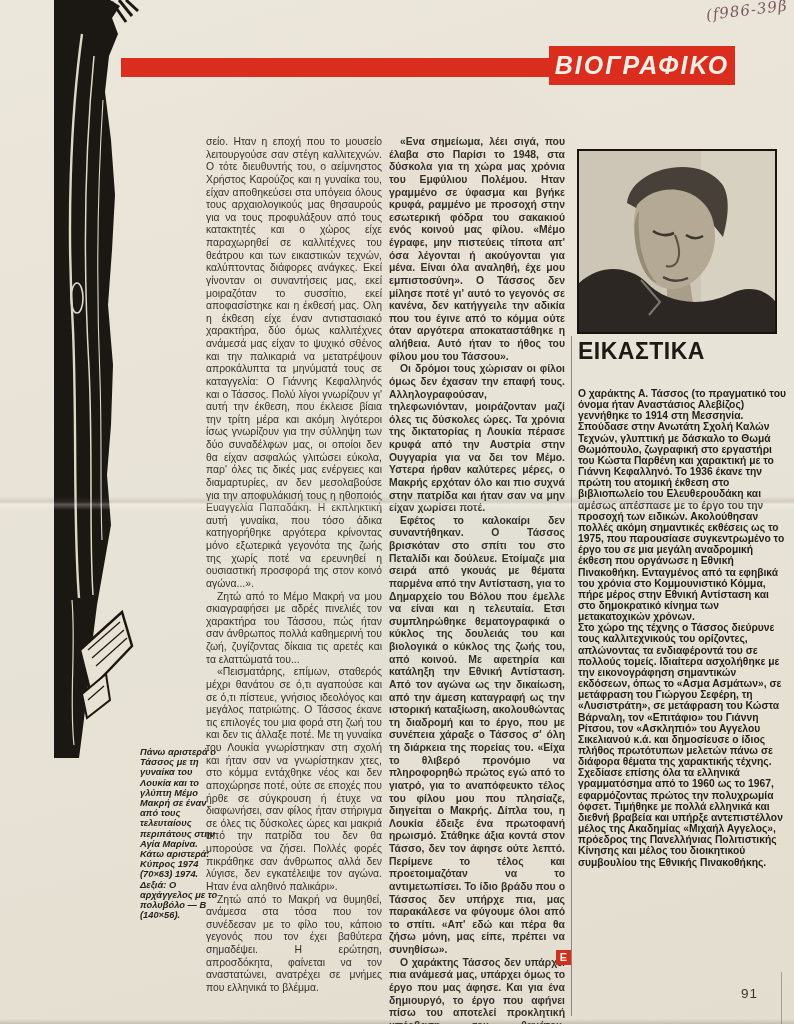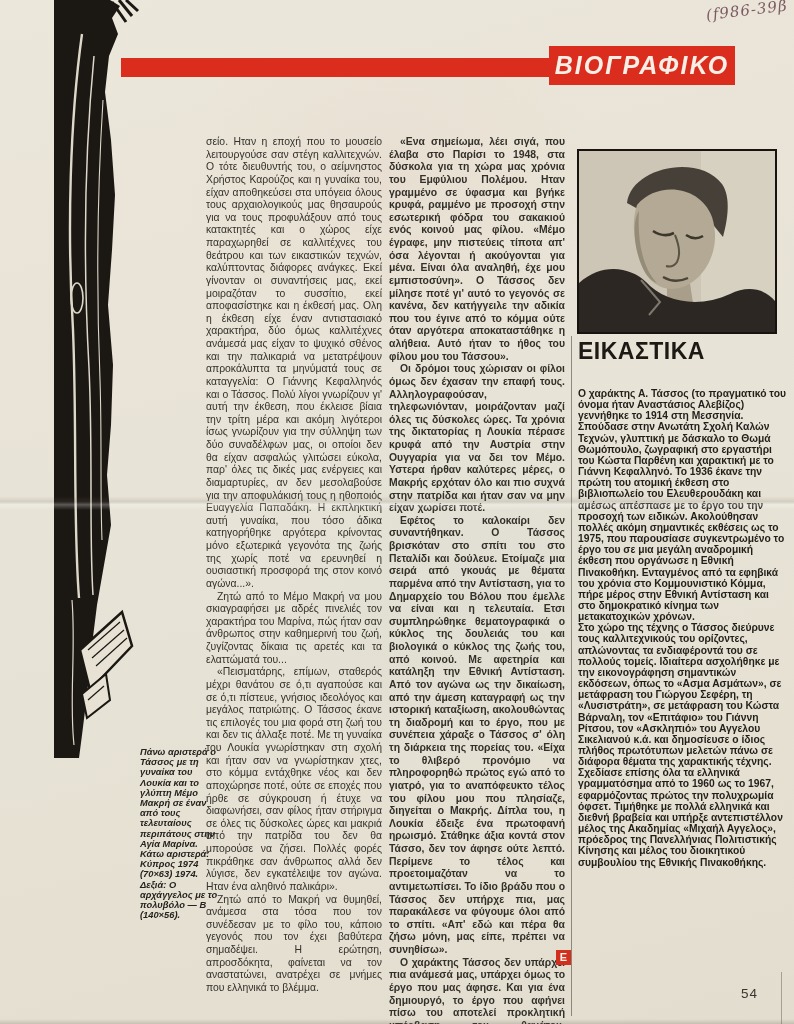--- a/index.html
+++ b/index.html
@@ -99,21 +99,21 @@
       <line x1="42" y1="666" x2="73" y2="638" stroke="#1b1713" stroke-width="1.2"></line>
       <path d="M28,694 L52,674 L56,700 L33,718 Z" fill="#e7e2d4" stroke="#1b1713" stroke-width="2"></path>
       <line x1="34" y1="700" x2="50" y2="686" stroke="#1b1713" stroke-width="1.2"></line>
     </g>
   </svg>
 
   <div class="caption">Πάνω αριστερά ο Τάσσος με τη γυναίκα του Λουκία και το γλύπτη Μέμο Μακρή σε έναν από τους τελευταίους περιπάτους στην Αγία Μαρίνα. Κάτω αριστερά: Κύπρος 1974 (70×63) 1974. Δεξιά: Ο αρχάγγελος με το πολυβόλο — Β (140×56).</div>
 
   <div class="col cont" id="col1">
       <p>σείο. Ηταν η εποχή που το μουσείο λειτουργούσε σαν στέγη καλλιτεχνών. Ο τότε διευθυντής του, ο αείμνηστος Χρήστος Καρούζος και η γυναίκα του, είχαν αποθηκεύσει στα υπόγεια όλους τους αρχαιολογικούς μας θησαυρούς για να τους προφυλάξουν από τους κατακτητές και ο χώρος είχε παραχωρηθεί σε καλλιτέχνες του θεάτρου και των εικαστικών τεχνών, καλύπτοντας διάφορες ανάγκες. Εκεί γίνονταν οι συναντήσεις μας, εκεί μοιραζόταν το συσσίτιο, εκεί αποφασίστηκε και η έκθεσή μας. Ολη η έκθεση είχε έναν αντιστασιακό χαρακτήρα, δύο όμως καλλιτέχνες ανάμεσά μας είχαν το ψυχικό σθένος και την παλικαριά να μετατρέψουν απροκάλυπτα τα μηνύματά τους σε καταγγελία: Ο Γιάννης Κεφαλληνός και ο Τάσσος. Πολύ λίγοι γνωρίζουν γι' αυτή την έκθεση, που έκλεισε βίαια την τρίτη μέρα και ακόμη λιγότεροι ίσως γνωρίζουν για την σύλληψη των δύο συναδέλφων μας, οι οποίοι δεν θα είχαν ασφαλώς γλιτώσει εύκολα, παρ' όλες τις δικές μας ενέργειες και διαμαρτυρίες, αν δεν μεσολαβούσε για την αποφυλάκισή τους η ηθοποιός Ευαγγελία Παπαδάκη. Η εκπληκτική αυτή γυναίκα, που τόσο άδικα κατηγορήθηκε αργότερα κρίνοντας μόνο εξωτερικά γεγονότα της ζωής της χωρίς ποτέ να ερευνηθεί η ουσιαστική προσφορά της στον κοινό αγώνα...».</p>
-      <p>Ζητώ από το Μέμο Μακρή να μου σκιαγραφήσει με αδρές πινελιές τον χαρακτήρα του Μαρίνα, πώς ήταν σαν άνθρωπος στην καθημερινή του ζωή, ζυγίζοντας δίκαια τις αρετές και τα ελαττώματά του...</p>
+      <p>Ζητώ από το Μέμο Μακρή να μου σκιαγραφήσει με αδρές πινελιές τον χαρακτήρα του Τάσσου, πώς ήταν σαν άνθρωπος πολλά καθημερινή του ζωή, ζυγίζοντας δίκαια τις αρετές και τα ελαττώματά του...</p>
       <p>«Πεισματάρης, επίμων, σταθερός μέχρι θανάτου σε ό,τι αγαπούσε και σε ό,τι πίστευε, γνήσιος ιδεολόγος και μεγάλος πατριώτης. Ο Τάσσος έκανε τις επιλογές του μια φορά στη ζωή του και δεν τις άλλαξε ποτέ. Με τη γυναίκα του Λουκία γνωρίστηκαν στη σχολή και ήταν σαν να γνωρίστηκαν χτες, στο κόμμα εντάχθηκε νέος και δεν αποχώρησε ποτέ, ούτε σε εποχές που ήρθε σε σύγκρουση ή έτυχε να διαφωνήσει, σαν φίλος ήταν στήριγμα σε όλες τις δύσκολες ώρες και μακριά από την πατρίδα του δεν θα μπορούσε να ζήσει. Πολλές φορές πικράθηκε σαν άνθρωπος αλλά δεν λύγισε, δεν εγκατέλειψε τον αγώνα. Ηταν ένα αληθινό παλικάρι».</p>
       <p>Ζητώ από το Μακρή να θυμηθεί, ανάμεσα στα τόσα που τον συνέδεσαν με το φίλο του, κάποιο γεγονός που τον έχει βαθύτερα σημαδέψει. Η ερώτηση, απροσδόκητα, φαίνεται να τον αναστατώνει, ανατρέχει σε μνήμες που ελληνικά το βλέμμα.</p>
     </div>
   <div class="col" id="col2">
       <p>«Ενα σημείωμα, λέει σιγά, που έλαβα στο Παρίσι το 1948, στα δύσκολα για τη χώρα μας χρόνια του Εμφύλιου Πολέμου. Ηταν γραμμένο σε ύφασμα και βγήκε κρυφά, ραμμένο με προσοχή στην εσωτερική φόδρα του σακακιού ενός κοινού μας φίλου. «Μέμο έγραφε, μην πιστεύεις τίποτα απ' όσα λέγονται ή ακούγονται για μένα. Είναι όλα αναληθή, έχε μου εμπιστοσύνη». Ο Τάσσος δεν μίλησε ποτέ γι' αυτό το γεγονός σε κανένα, δεν κατήγγειλε την αδικία που του έγινε από το κόμμα ούτε όταν αργότερα αποκαταστάθηκε η αλήθεια. Αυτό ήταν το ήθος του φίλου μου του Τάσσου».</p>
       <p>Οι δρόμοι τους χώρισαν οι φίλοι όμως δεν έχασαν την επαφή τους. Αλληλογραφούσαν, τηλεφωνιόνταν, μοιράζονταν μαζί όλες τις δύσκολες ώρες. Τα χρόνια της δικτατορίας η Λουκία πέρασε κρυφά από την Αυστρία στην Ουγγαρία για να δει τον Μέμο. Υστερα ήρθαν καλύτερες μέρες, ο Μακρής ερχόταν όλο και πιο συχνά στην πατρίδα και ήταν σαν να μην είχαν χωρίσει ποτέ.</p>
       <p>Εφέτος το καλοκαίρι δεν συναντήθηκαν. Ο Τάσσος βρισκόταν στο σπίτι του στο Πεταλίδι και δούλευε. Ετοίμαζε μια σειρά από γκουάς με θέματα παρμένα από την Αντίσταση, για το Δημαρχείο του Βόλου που έμελλε να είναι και η τελευταία. Ετσι συμπληρώθηκε θεματογραφικά ο κύκλος της δουλειάς του και βιολογικά ο κύκλος της ζωής του, από κοινού. Με αφετηρία και κατάληξη την Εθνική Αντίσταση. Από τον αγώνα ως την δικαίωση, από την άμεση καταγραφή ως την ιστορική καταξίωση, ακολουθώντας τη διαδρομή και το έργο, που με συνέπεια χάραξε ο Τάσσος σ' όλη τη διάρκεια της πορείας του. «Είχα το θλιβερό προνόμιο να πληροφορηθώ πρώτος εγώ από το γιατρό, για το αναπόφευκτο τέλος του φίλου μου που πλησίαζε, διηγείται ο Μακρής. Δίπλα του, η Λουκία έδειξε ένα πρωτοφανή ηρωισμό. Στάθηκε άξια κοντά στον Τάσσο, δεν τον άφησε ούτε λεπτό. Περίμενε το τέλος και προετοιμαζόταν να το αντιμετωπίσει. Το ίδιο βράδυ που ο Τάσσος δεν υπήρχε πια, μας παρακάλεσε να φύγουμε όλοι από το σπίτι. «Απ' εδώ και πέρα θα ζήσω μόνη, μας είπε, πρέπει να συνηθίσω».</p>
       <p>Ο χαράκτης Τάσσος δεν υπάρχει πια ανάμεσά μας, υπάρχει όμως το έργο που μας άφησε. Και για ένα δημιουργό, το έργο που αφήνει πίσω του αποτελεί προκλητική υπέρβαση του θανάτου, διατηρώντας τη μνήμη ζωντανή.</p>
     </div>
 
@@ -140,15 +140,15 @@
 
   <div class="bio-title">ΕΙΚΑΣΤΙΚΑ</div>
   <div class="bio-text">
       <p>Ο χαράκτης Α. Τάσσος (το πραγματικό του όνομα ήταν Αναστάσιος Αλεβίζος) γεννήθηκε το 1914 στη Μεσσηνία. Σπούδασε στην Ανωτάτη Σχολή Καλών Τεχνών, γλυπτική με δάσκαλο το Θωμά Θωμόπουλο, ζωγραφική στο εργαστήρι του Κώστα Παρθένη και χαρακτική με το Γιάννη Κεφαλληνό. Το 1936 έκανε την πρώτη του ατομική έκθεση στο βιβλιοπωλείο του Ελευθερουδάκη και αμέσως απέσπασε με το έργο του την προσοχή των ειδικών. Ακολούθησαν πολλές ακόμη σημαντικές εκθέσεις ως το 1975, που παρουσίασε συγκεντρωμένο το έργο του σε μια μεγάλη αναδρομική έκθεση που οργάνωσε η Εθνική Πινακοθήκη. Ενταγμένος από τα εφηβικά του χρόνια στο Κομμουνιστικό Κόμμα, πήρε μέρος στην Εθνική Αντίσταση και στο δημοκρατικό κίνημα των μετακατοχικών χρόνων.</p>
       <p>Στο χώρο της τέχνης ο Τάσσος διεύρυνε τους καλλιτεχνικούς του ορίζοντες, απλώνοντας τα ενδιαφέροντά του σε πολλούς τομείς. Ιδιαίτερα ασχολήθηκε με την εικονογράφηση σημαντικών εκδόσεων, όπως το «Ασμα Ασμάτων», σε μετάφραση του Γιώργου Σεφέρη, τη «Λυσιστράτη», σε μετάφραση του Κώστα Βάρναλη, τον «Επιτάφιο» του Γιάννη Ρίτσου, τον «Ασκληπιό» του Αγγελου Σικελιανού κ.ά. και δημοσίευσε ο ίδιος πλήθος πρωτότυπων μελετών πάνω σε διάφορα θέματα της χαρακτικής τέχνης. Σχεδίασε επίσης όλα τα ελληνικά γραμματόσημα από το 1960 ως το 1967, εφαρμόζοντας πρώτος την πολυχρωμία όφσετ. Τιμήθηκε με πολλά ελληνικά και διεθνή βραβεία και υπήρξε αντεπιστέλλον μέλος της Ακαδημίας «Μιχαήλ Αγγελος», πρόεδρος της Πανελλήνιας Πολιτιστικής Κίνησης και μέλος του διοικητικού συμβουλίου της Εθνικής Πινακοθήκης.</p>
     </div>
 
   <div class="fold"></div>
   <div class="edge-right"></div>
   <div class="edge-bottom"></div>
-  <div class="pageno">54</div>
+  <div class="pageno">91</div>
 
 </div>
 
 </body></html>

